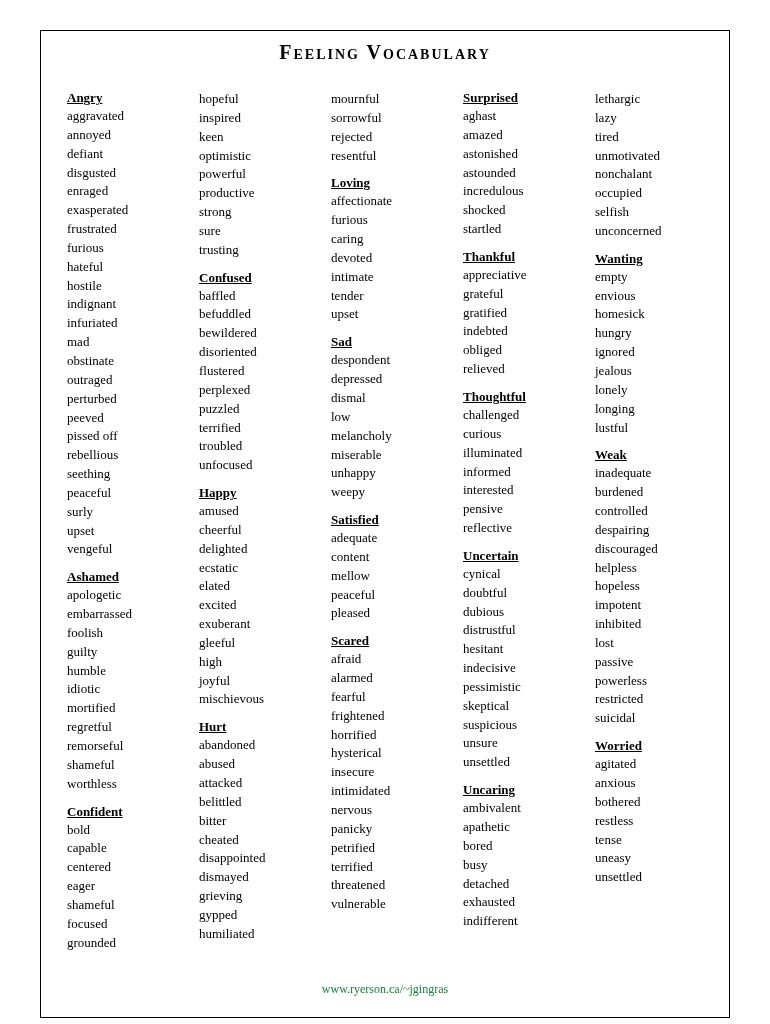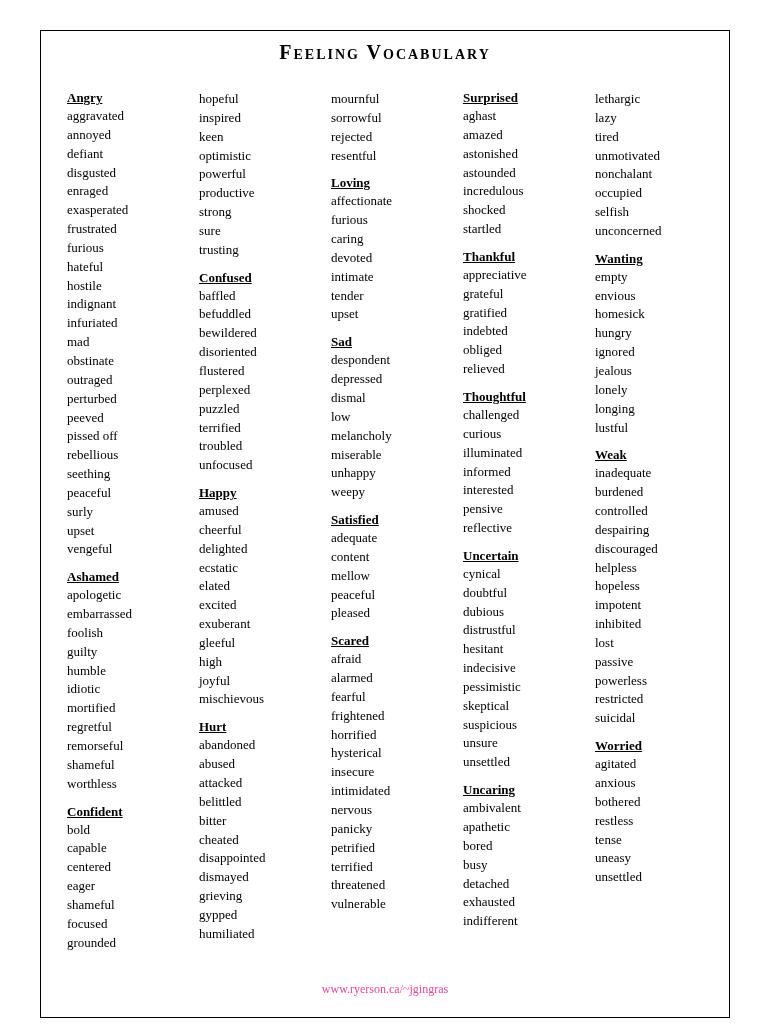--- a/index.html
+++ b/index.html
@@ -45,21 +45,21 @@
       display: block;
     }
     .word {
       display: block;
       line-height: 1.45;
     }
     .footer {
       text-align: center;
       margin-top: 30px;
       font-size: 12px;
-      color: #ec4899;
+      color: #15803d;
     }
   </style>
 </head>
 <body>
 
 <div class="page-border">
   <div class="title-area">
     <span class="main-title">Feeling Vocabulary</span>
   </div>
   <div class="columns-wrapper" id="columns-wrapper">

